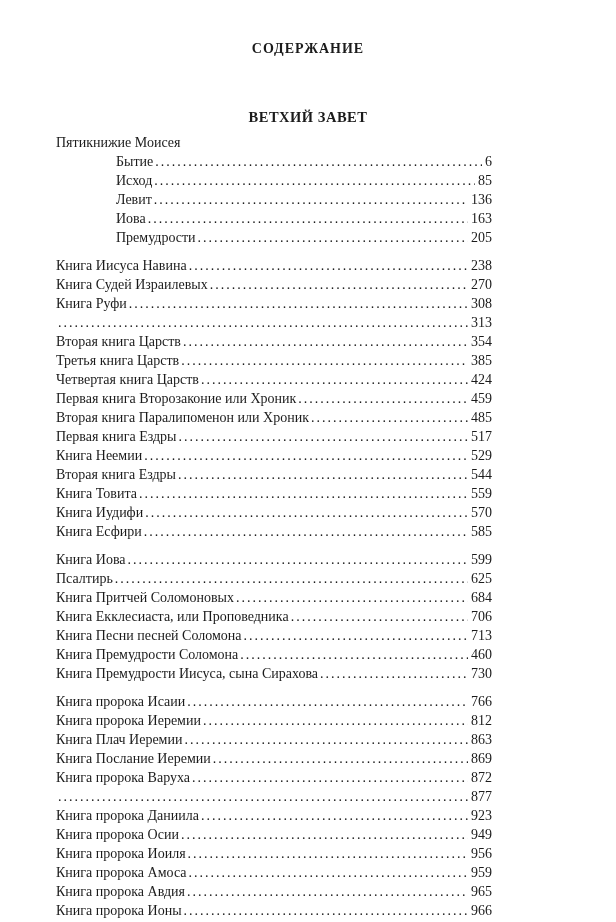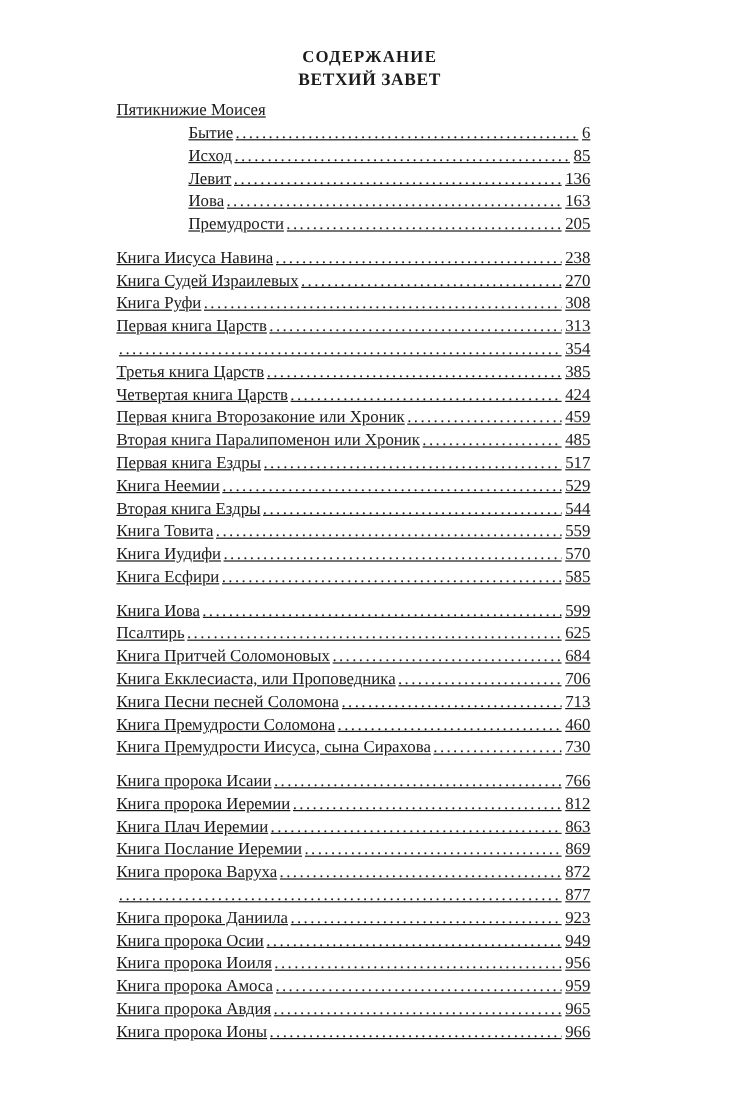--- a/index.html
+++ b/index.html
@@ -24,25 +24,25 @@
     font-size: 14px;
     letter-spacing: 1px;
     line-height: 18px;
   }
   .section {
     text-align: center;
     font-weight: bold;
     font-size: 14.5px;
     letter-spacing: 0.5px;
     line-height: 19px;
+    margin-top: 50px;
   }
   .toc {
-    margin: 6px 124px 0 97px;
+    margin: 6px 124px 0 56px;
     font-size: 14px;
-    text-decoration: underline;
   }
   .toc-block + .toc-block { margin-top: 9px; }
   .toc-group-header { line-height: 19px; }
   .toc-row {
     display: flex;
     align-items: baseline;
     line-height: 19px;
   }
   .toc-row.indent { margin-left: 60px; }
   .toc-label { white-space: nowrap; }
@@ -104,25 +104,25 @@
           <span class="toc-label">Книга Судей Израилевых</span>
           <span class="leader"></span>
           <span class="toc-page">270</span>
         </div>
         <div class="toc-row">
           <span class="toc-label">Книга Руфи</span>
           <span class="leader"></span>
           <span class="toc-page">308</span>
         </div>
         <div class="toc-row">
-          <span class="toc-label">Первая книга Царств</span>
           <span class="leader"></span>
           <span class="toc-page">313</span>
         </div>
         <div class="toc-row">
+          <span class="toc-label">Вторая книга Царств</span>
           <span class="leader"></span>
           <span class="toc-page">354</span>
         </div>
         <div class="toc-row">
           <span class="toc-label">Третья книга Царств</span>
           <span class="leader"></span>
           <span class="toc-page">385</span>
         </div>
         <div class="toc-row">
           <span class="toc-label">Четвертая книга Царств</span>

